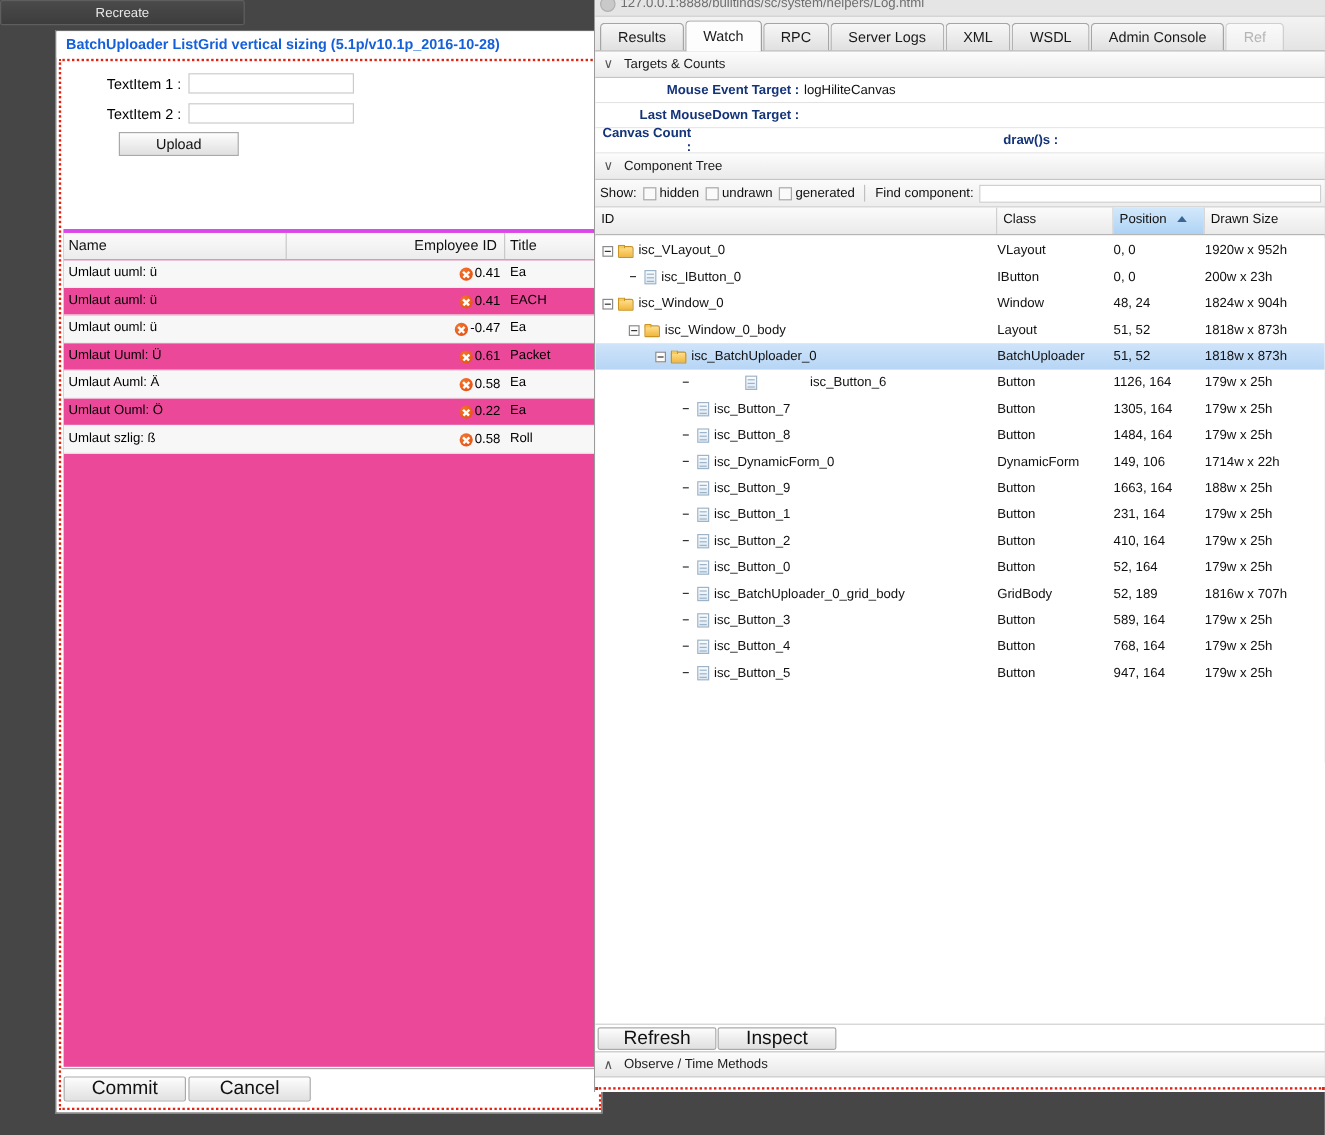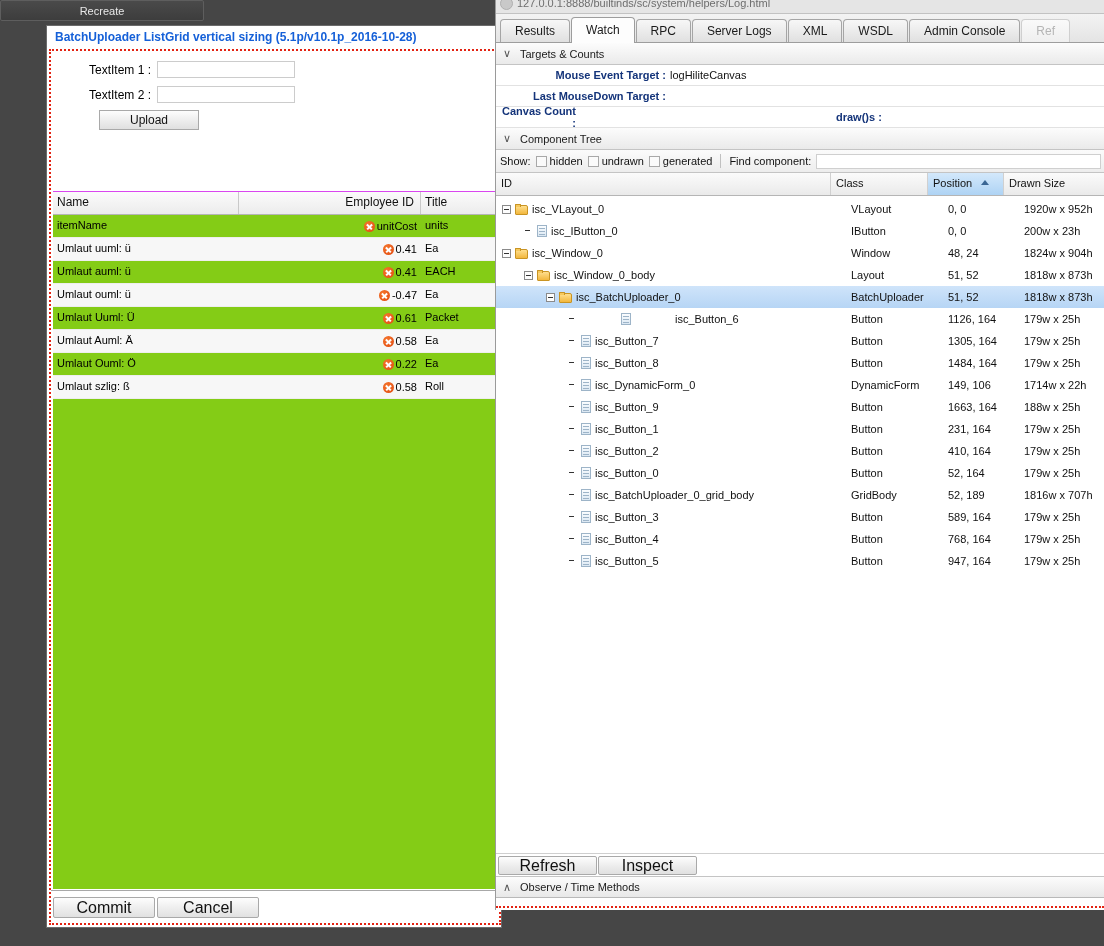--- a/index.html
+++ b/index.html
@@ -61,21 +61,21 @@
   .plain-btn{
     width:100px;height:20px;
     background:linear-gradient(#fdfdfd,#ebebeb 60%,#e0e0e0);
     border:1px solid #a9a9a9;box-sizing:border-box;
     font-size:12px;color:#111;text-align:center;line-height:18px;
   }
 
   
   #grid{
     position:absolute;left:2px;right:2px;top:140px;bottom:34px;
-    border-top:1px solid #d946ef;background:#84cc16;overflow:hidden;
+    border-top:3px solid #d946ef;background:#ec4899;overflow:hidden;
   }
   #grid-header{
     display:flex;height:22px;
     background:linear-gradient(#fbfbfb,#ececec);
     border-bottom:1px solid #b5b5b5;
   }
   .gh-cell{
     font-size:12px;color:#111;line-height:21px;
     border-right:1px solid #c9c9c9;box-sizing:border-box;padding:0 4px;
     white-space:nowrap;overflow:hidden;
@@ -209,21 +209,21 @@
   .th-size{flex:1;border-right:none;}
   .sort-arrow{
     position:absolute;right:14px;top:7px;
     width:0;height:0;border-left:4px solid transparent;
     border-right:4px solid transparent;border-bottom:5px solid #3a6694;
   }
 
   .tree-row{display:flex;height:22px;align-items:center;font-size:11px;color:#111;}
   .tree-row.sel{background:linear-gradient(#cfe4fa,#b6d5f5);}
   .tr-id{width:335px;display:flex;align-items:center;box-sizing:border-box;}
-  .tr-class{width:97px;box-sizing:border-box;margin-left:20px;}
+  .tr-class{width:97px;box-sizing:border-box;}
   .tr-pos{width:76px;box-sizing:border-box;}
   .tr-size{flex:1;box-sizing:border-box;}
   .expander{
     width:9px;height:9px;border:1px solid #8a8a8a;background:#fdfdfd;
     box-sizing:border-box;position:relative;flex:0 0 auto;margin-right:4px;
   }
   .expander:before{
     content:"";position:absolute;left:1px;top:3px;width:5px;height:1px;background:#333;
   }
   .expander.none{border:none;background:transparent;}
@@ -305,28 +305,20 @@
       </div>
     </div>
 
     <div id="grid">
       <div id="grid-header">
         <div class="gh-cell gh-name">Name</div>
         <div class="gh-cell gh-emp">Employee ID</div>
         <div class="gh-cell gh-title">Title</div>
       </div>
       <div id="grid-rows">
-          <div class="grid-row">
-            <div class="gr-name">itemName</div>
-            <div class="gr-emp">
-              <span class="err-icon"></span>
-              <span>unitCost</span>
-            </div>
-            <div class="gr-title">units</div>
-          </div>
           <div class="grid-row alt">
             <div class="gr-name">Umlaut uuml: ü</div>
             <div class="gr-emp">
               <span class="err-icon"></span>
               <span>0.41</span>
             </div>
             <div class="gr-title">Ea</div>
           </div>
           <div class="grid-row">
             <div class="gr-name">Umlaut auml: ü</div>

